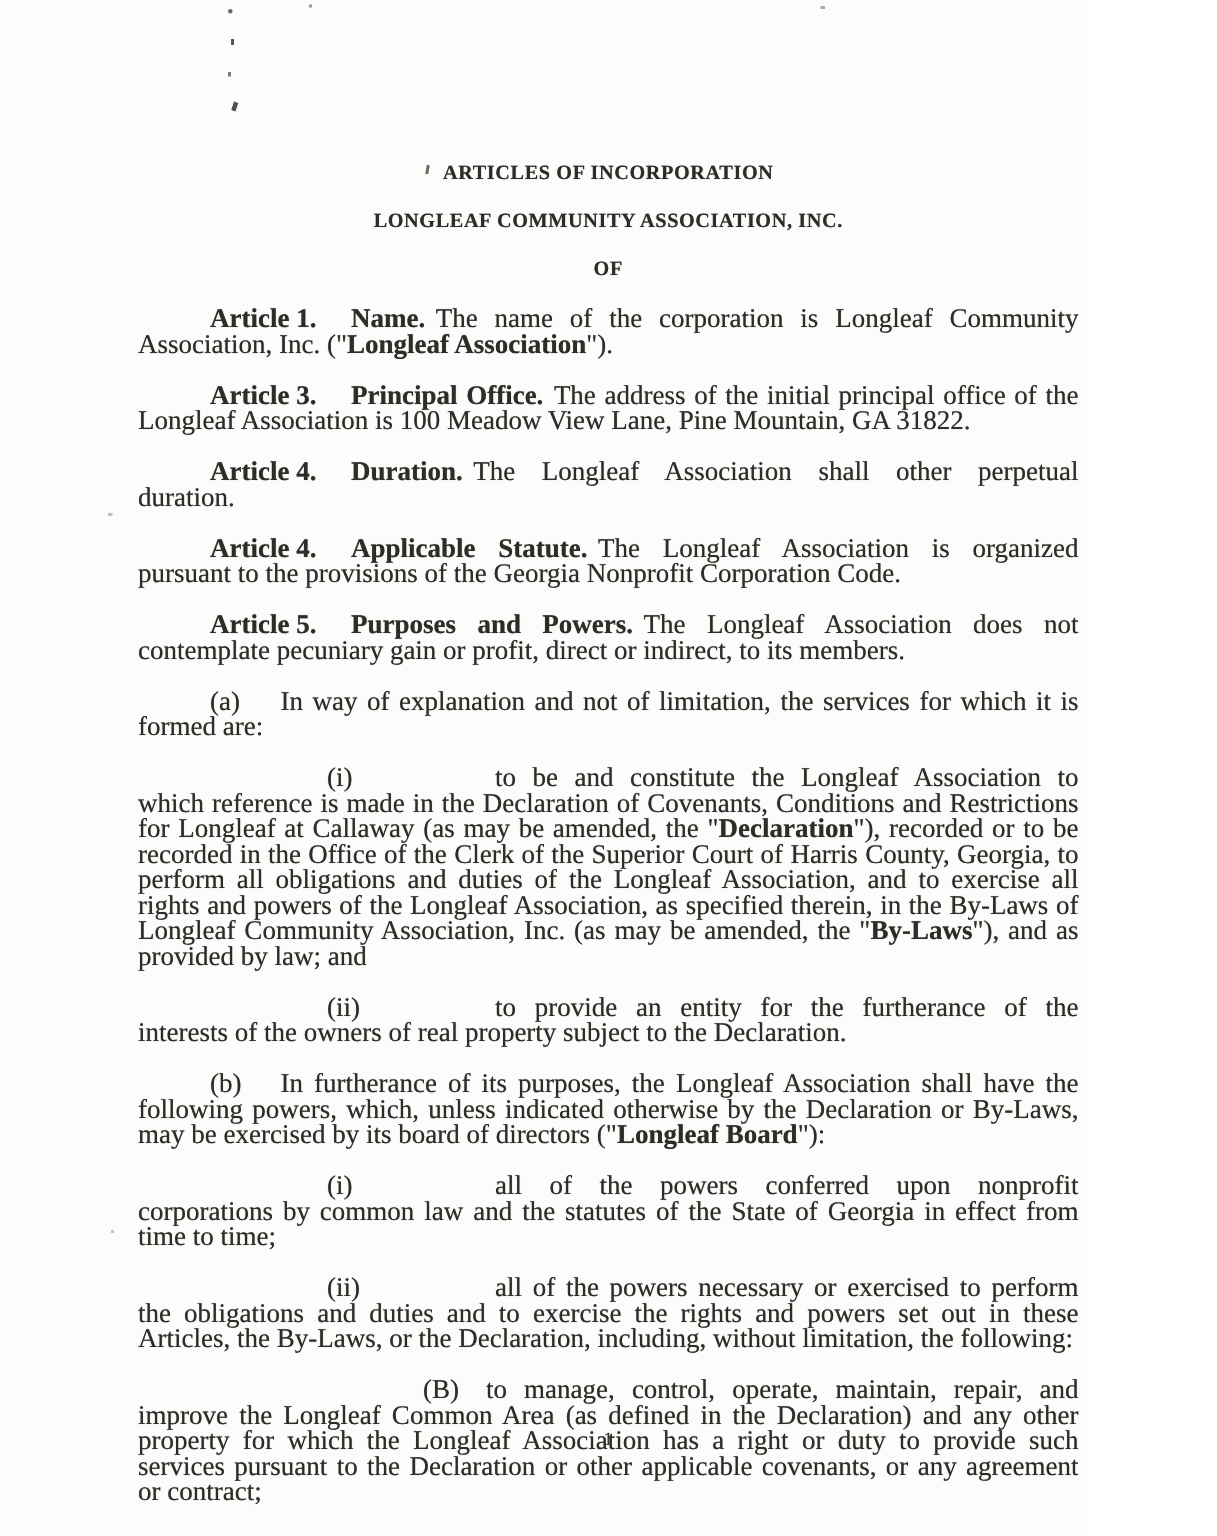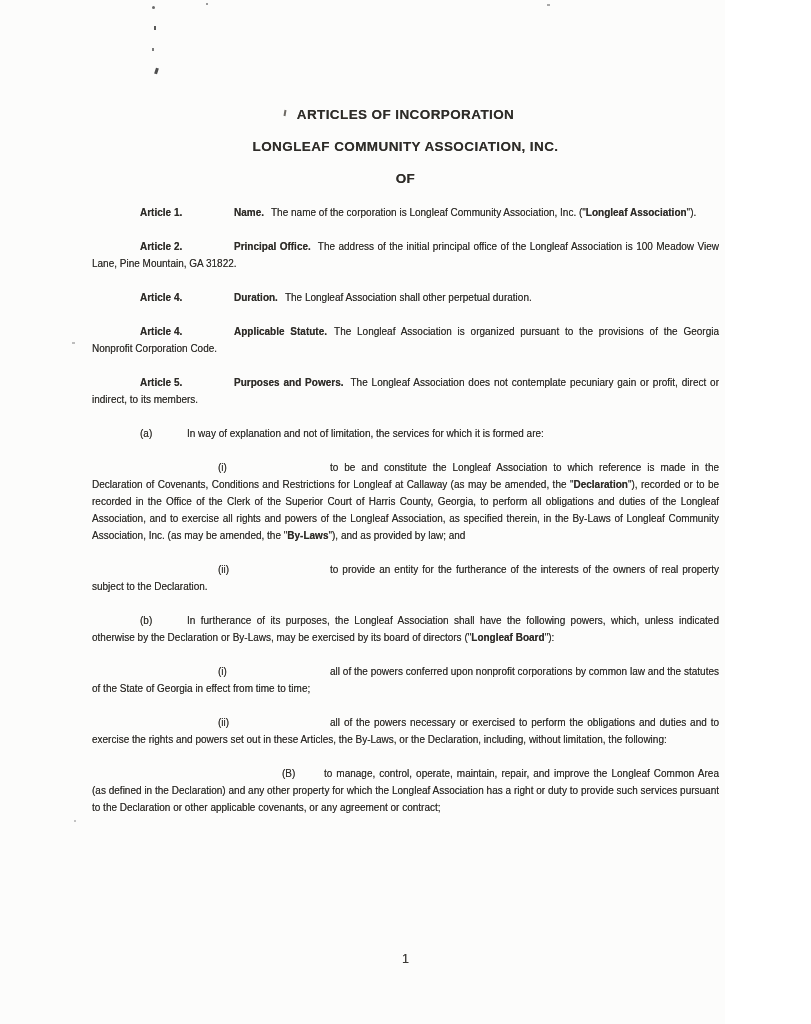--- a/index.html
+++ b/index.html
@@ -7,21 +7,21 @@
     margin: 0;
     padding: 0;
     background: #ffffff;
   }
   .page {
     position: relative;
     width: 725px;
     height: 1024px;
     background: #fcfcfb;
     overflow: hidden;
-    font-family: Liberation Sans, sans-serif;
+    font-family: Liberation Serif, serif;
     color: #2e2c28;
     text-shadow: 0 0 0.5px rgba(45,42,38,0.65);
   }
   .content {
     position: absolute;
     left: 92px;
     top: 106px;
     width: 627px;
   }
   .title-block {
@@ -29,21 +29,21 @@
     margin-bottom: 16px;
   }
   .title-line {
     font-weight: 700;
     font-size: 13.5px;
     line-height: 17px;
     letter-spacing: 0.4px;
     margin: 0 0 15px 0;
   }
   .para {
-    font-size: 10px;
+    font-size: 18px;
     line-height: 17px;
     text-align: justify;
     margin: 17px 0 14px 0;
     hyphens: none;
   }
   .p-label {
     display: inline-block;
     vertical-align: baseline;
   }
   .lvl-article .p-label { margin-left: 48px; min-width: 94px; font-weight: 700; }
@@ -92,21 +92,21 @@
 
   <div class="content">
     <div class="title-block">
       <div class="title-line">ARTICLES OF INCORPORATION</div>
       <div class="title-line">LONGLEAF COMMUNITY ASSOCIATION, INC.</div>
       <div class="title-line">OF</div>
     </div>
 
     <div>
         <p class="para lvl-article"><span class="p-label">Article 1.</span><span class="p-heading">Name.</span><span class="seg">The name of the corporation is Longleaf Community Association, Inc. ("</span><span class="seg bold">Longleaf Association</span><span class="seg">").</span></p>
-        <p class="para lvl-article"><span class="p-label">Article 2.</span><span class="p-heading">Principal Office.</span><span class="seg">The address of the initial principal office of the Longleaf Association is 100 Meadow View Lane, Pine Mountain, GA 31822.</span></p>
+        <p class="para lvl-article"><span class="p-label">Article 3.</span><span class="p-heading">Principal Office.</span><span class="seg">The address of the initial principal office of the Longleaf Association is 100 Meadow View Lane, Pine Mountain, GA 31822.</span></p>
         <p class="para lvl-article"><span class="p-label">Article 4.</span><span class="p-heading">Duration.</span><span class="seg">The Longleaf Association shall other perpetual duration.</span></p>
         <p class="para lvl-article"><span class="p-label">Article 4.</span><span class="p-heading">Applicable Statute.</span><span class="seg">The Longleaf Association is organized pursuant to the provisions of the Georgia Nonprofit Corporation Code.</span></p>
         <p class="para lvl-article"><span class="p-label">Article 5.</span><span class="p-heading">Purposes and Powers.</span><span class="seg">The Longleaf Association does not contemplate pecuniary gain or profit, direct or indirect, to its members.</span></p>
         <p class="para lvl-ab"><span class="p-label">(a)</span><span class="seg">In way of explanation and not of limitation, the services for which it is formed are:</span></p>
         <p class="para lvl-i"><span class="p-label">(i)</span><span class="seg">to be and constitute the Longleaf Association to which reference is made in the Declaration of Covenants, Conditions and Restrictions for Longleaf at Callaway (as may be amended, the "</span><span class="seg bold">Declaration</span><span class="seg">"), recorded or to be recorded in the Office of the Clerk of the Superior Court of Harris County, Georgia, to perform all obligations and duties of the Longleaf Association, and to exercise all rights and powers of the Longleaf Association, as specified therein, in the By-Laws of Longleaf Community Association, Inc. (as may be amended, the "</span><span class="seg bold">By-Laws</span><span class="seg">"), and as provided by law; and</span></p>
         <p class="para lvl-i"><span class="p-label">(ii)</span><span class="seg">to provide an entity for the furtherance of the interests of the owners of real property subject to the Declaration.</span></p>
         <p class="para lvl-ab"><span class="p-label">(b)</span><span class="seg">In furtherance of its purposes, the Longleaf Association shall have the following powers, which, unless indicated otherwise by the Declaration or By-Laws, may be exercised by its board of directors ("</span><span class="seg bold">Longleaf Board</span><span class="seg">"):</span></p>
         <p class="para lvl-i"><span class="p-label">(i)</span><span class="seg">all of the powers conferred upon nonprofit corporations by common law and the statutes of the State of Georgia in effect from time to time;</span></p>
         <p class="para lvl-i"><span class="p-label">(ii)</span><span class="seg">all of the powers necessary or exercised to perform the obligations and duties and to exercise the rights and powers set out in these Articles, the By-Laws, or the Declaration, including, without limitation, the following:</span></p>
         <p class="para lvl-AB"><span class="p-label">(B)</span><span class="seg">to manage, control, operate, maintain, repair, and improve the Longleaf Common Area (as defined in the Declaration) and any other property for which the Longleaf Association has a right or duty to provide such services pursuant to the Declaration or other applicable covenants, or any agreement or contract;</span></p>

